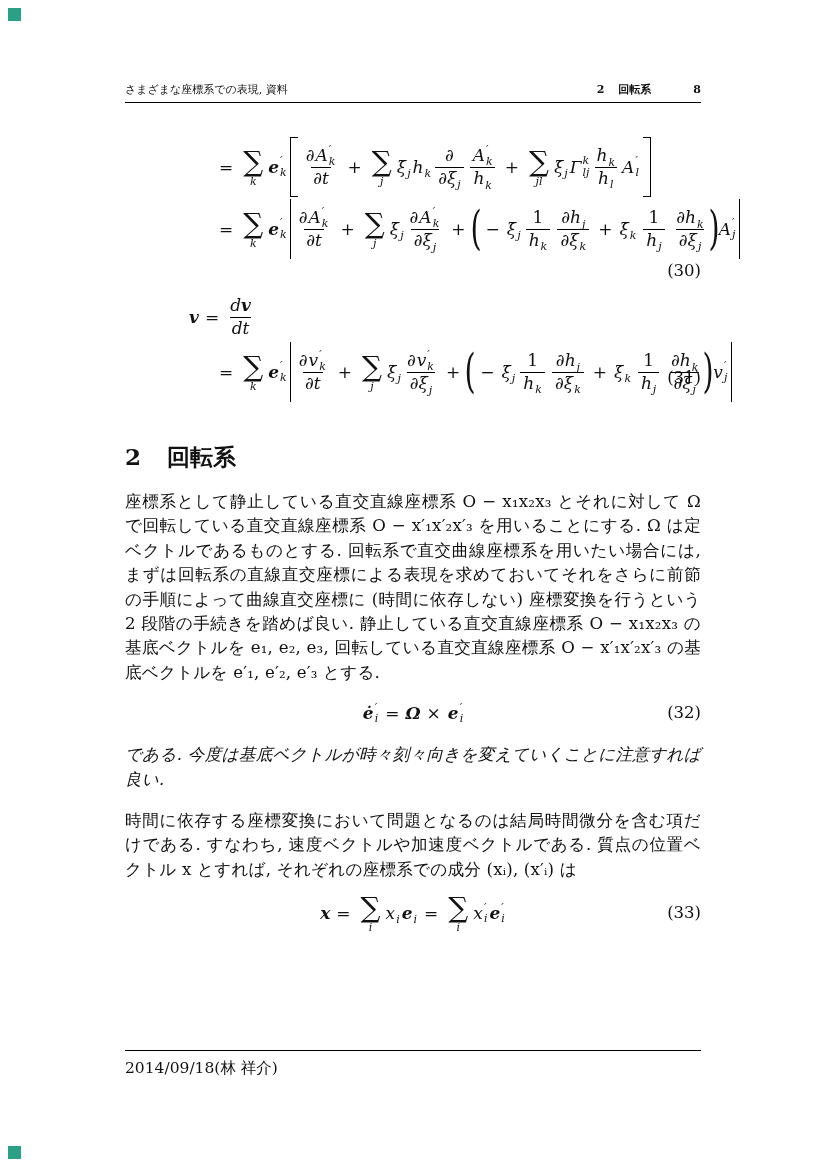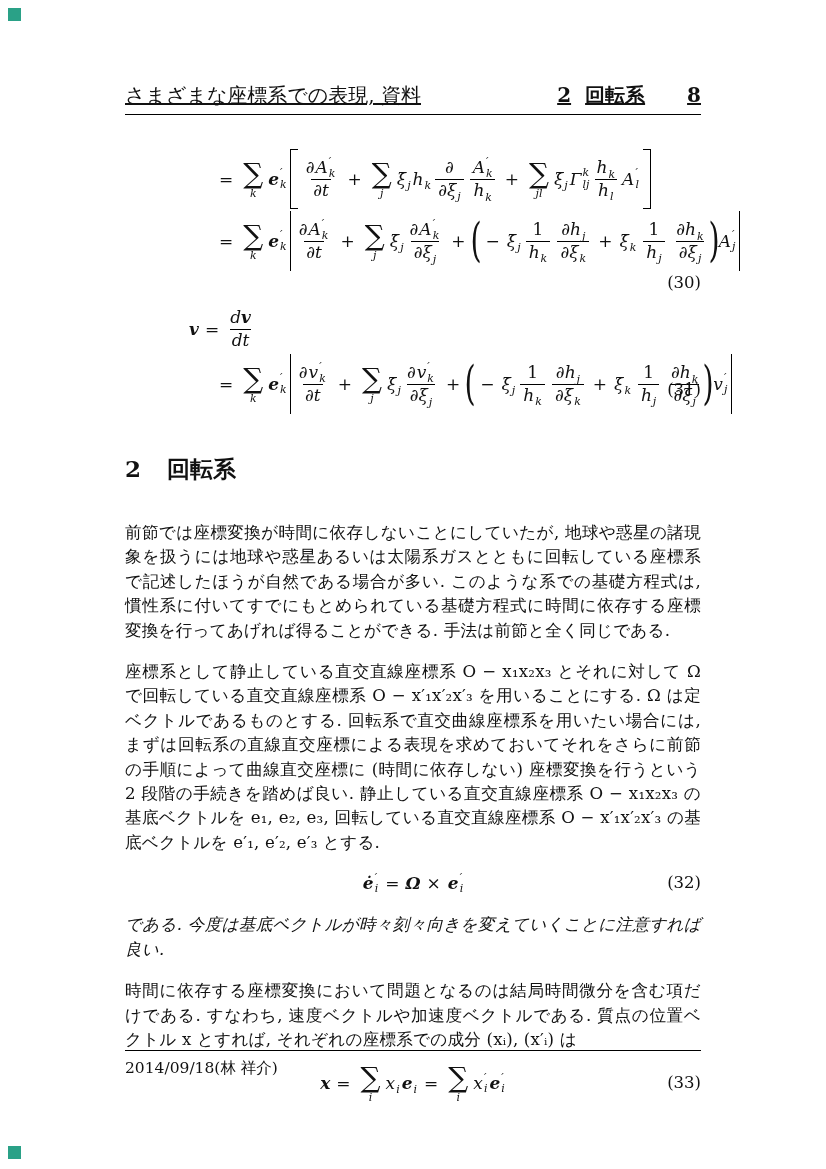--- a/index.html
+++ b/index.html
@@ -8,21 +8,21 @@
     font-family:"DejaVu Serif","Liberation Serif",serif;
     -webkit-font-smoothing:antialiased;overflow:hidden;
   }
   .corner-mark{position:absolute;width:13px;height:13px;left:8px;}
   .corner-mark.top{top:8px;}
   .corner-mark.bottom{top:1146px;}
   .page{position:absolute;left:125px;right:125px;top:0;}
 
   
   .runhead{margin-top:82px;display:flex;justify-content:space-between;align-items:flex-end;
-    border-bottom:1.2px solid #000;padding-bottom:5px;font-size:20px;text-decoration:underline;}
+    border-bottom:1.2px solid #000;padding-bottom:5px;font-size:11px;}
   .runhead .right{font-weight:bold;display:flex;align-items:baseline;}
   .runhead .sec-no{margin-right:14px;}
   .runhead .pageno{margin-left:42px;}
 
   
   .eqblock{position:relative;}
   .eqrow{display:flex;align-items:center;font-size:17px;}
   .eqrow.indent{margin-left:88px;}
   .eqrow.indent2{margin-left:64px;}
   .eqrow.center{justify-content:center;}
@@ -455,21 +455,20 @@
         <span class="sqb r" style="height: 58px;"></span>
       </div>
     <div class="eqnum" style="top:74px;margin-left:40px;">(31)</div>
   </div>
 
   <h2 class="sechead" style="margin-top:40px;">
     <span class="no">2</span>
     <span>回転系</span>
   </h2>
 
-  <p class="jp" style="margin:36px 0 0 0;">前節では座標変換が時間に依存しないことにしていたが, 地球や惑星の諸現象を扱うには地球や惑星あるいは太陽系ガスとともに回転している座標系で記述したほうが自然である場合が多い. このような系での基礎方程式は, 慣性系に付いてすでにもとめられている基礎方程式に時間に依存する座標変換を行ってあげれば得ることができる. 手法は前節と全く同じである.</p>
 
   <p class="jp" style="margin:17px 0 0 0;">座標系として静止している直交直線座標系 O − x₁x₂x₃ とそれに対して Ω で回転している直交直線座標系 O − x′₁x′₂x′₃ を用いることにする. Ω は定ベクトルであるものとする. 回転系で直交曲線座標系を用いたい場合には, まずは回転系の直線直交座標による表現を求めておいてそれをさらに前節の手順によって曲線直交座標に (時間に依存しない) 座標変換を行うという 2 段階の手続きを踏めば良い. 静止している直交直線座標系 O − x₁x₂x₃ の基底ベクトルを e₁, e₂, e₃, 回転している直交直線座標系 O − x′₁x′₂x′₃ の基底ベクトルを e′₁, e′₂, e′₃ とする.</p>
 
   <div class="eqblock" style="margin-top:12px;">
     <div class="eqrow center" style="min-height:32px;">
         <span class="ms">
           <span class="mb">ė</span>
           <span class="scr2">
             <span>′</span>
             <span>i</span>

